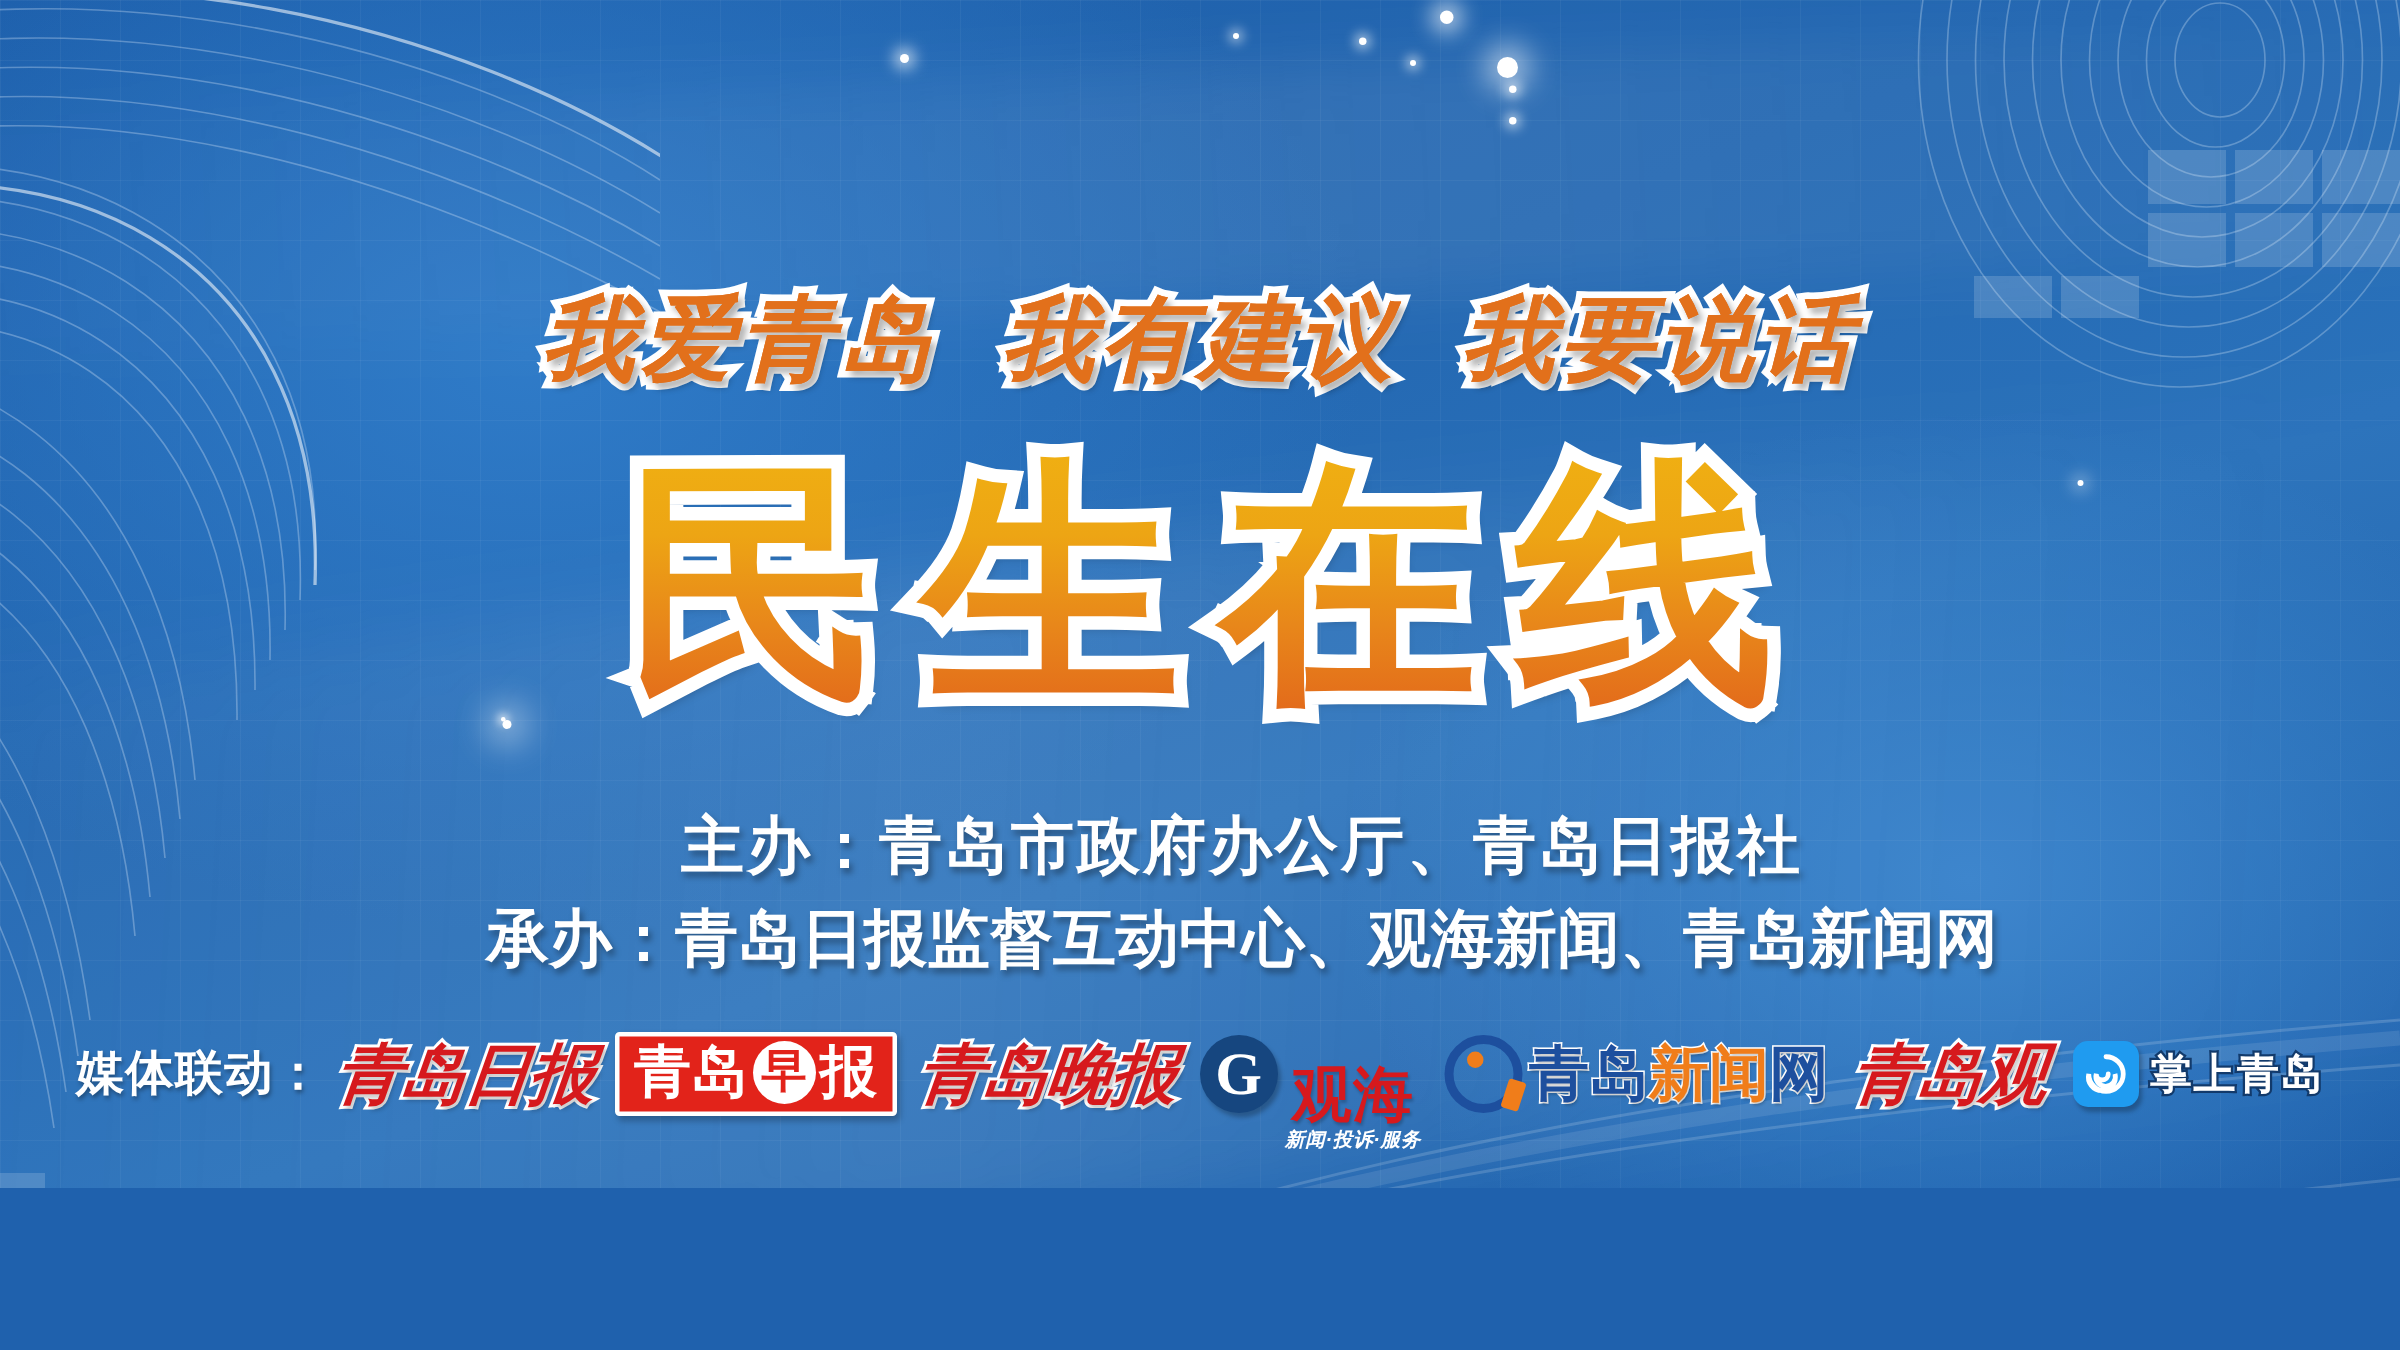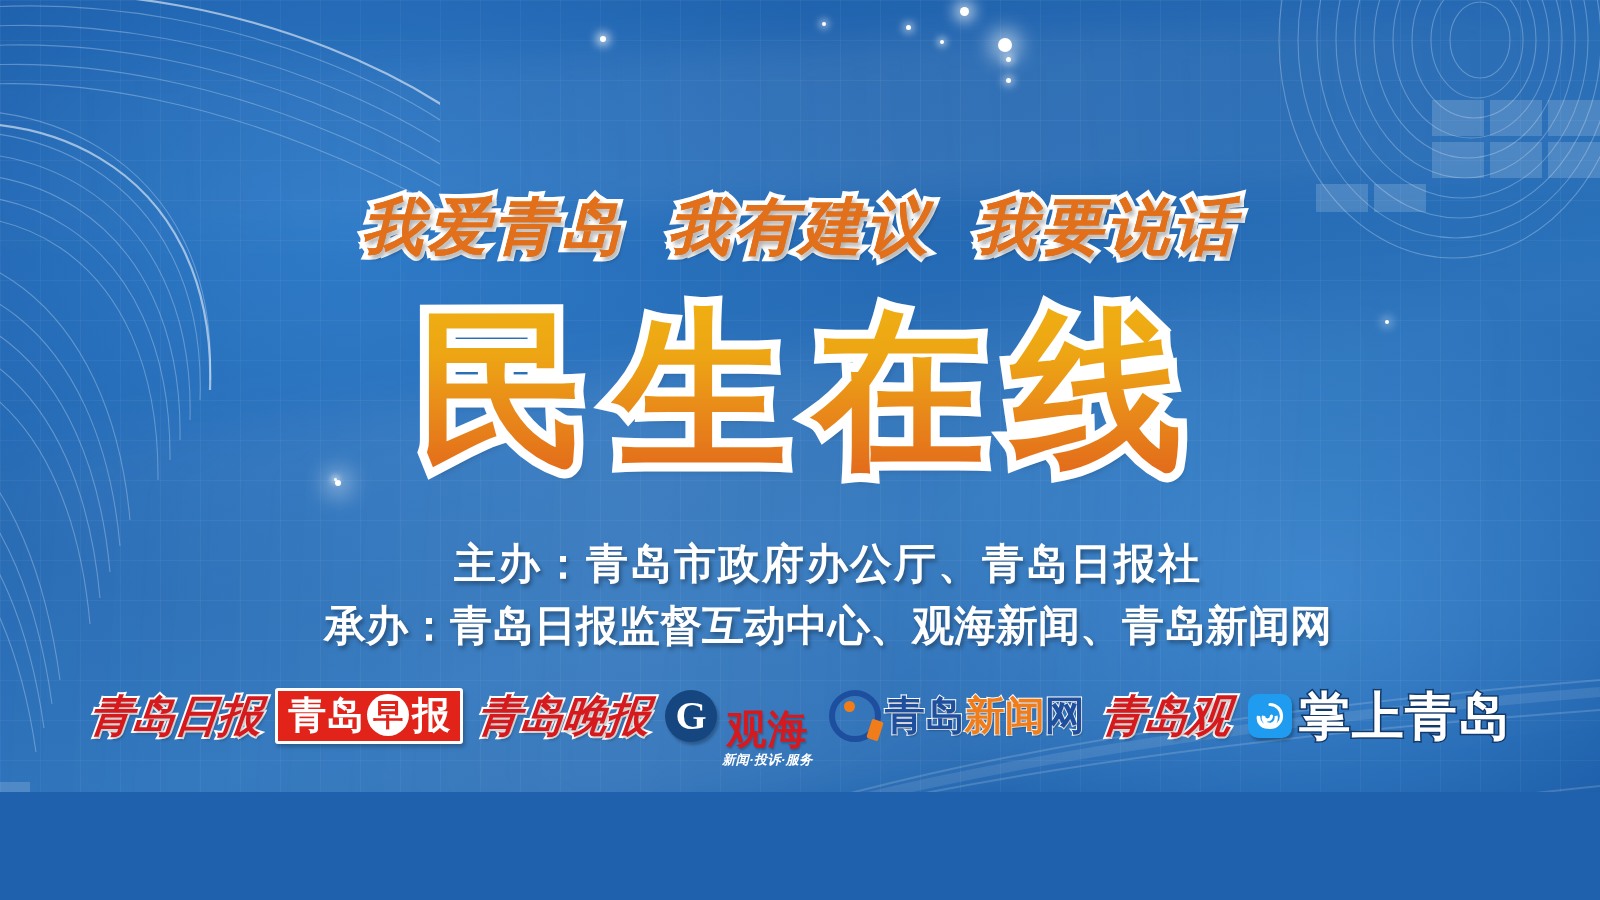--- a/index.html
+++ b/index.html
@@ -180,21 +180,21 @@
   }
 
   
   .zsqd{display:flex;align-items:center;gap:7px;}
   .zsqd-icon{
     width:44px;height:44px;border-radius:10px;background:#1f9bf0;
     display:flex;align-items:center;justify-content:center;
     box-shadow:2px 3px 3px rgba(0,0,0,.25);
   }
   .zsqd-txt{
-    color:#ffffff;font-size:52px;font-weight:bold;line-height:44px;
+    color:#ffffff;font-size:28px;font-weight:bold;line-height:44px;
     letter-spacing:1px;
     -webkit-text-stroke:3px #123a6b;paint-order:stroke fill;
   }
 </style>
 </head>
 <body>
 
 <div id="stage">
 
   <div class="grid"></div>
@@ -294,20 +294,21 @@
     <div class="title-wrap">
       <div class="title">民生在线</div>
       <div class="title-fill">民生在线</div>
     </div>
 
     <div class="org org1">主办：青岛市政府办公厅、青岛日报社</div>
     <div class="org org2">承办：青岛日报监督互动中心、观海新闻、青岛新闻网</div>
 
     <div class="media-row">
 
+      <div class="media-label">媒体联动：</div>
 
       <div class="logo" style="margin-right:14px;">
         <span class="calli">青岛日报</span>
       </div>
 
       <div class="logo zaobao" style="margin-right:14px;">
         <span class="zb-ch">青岛</span>
         <span class="zb-circle">早</span>
         <span class="zb-ch">报</span>
       </div>

